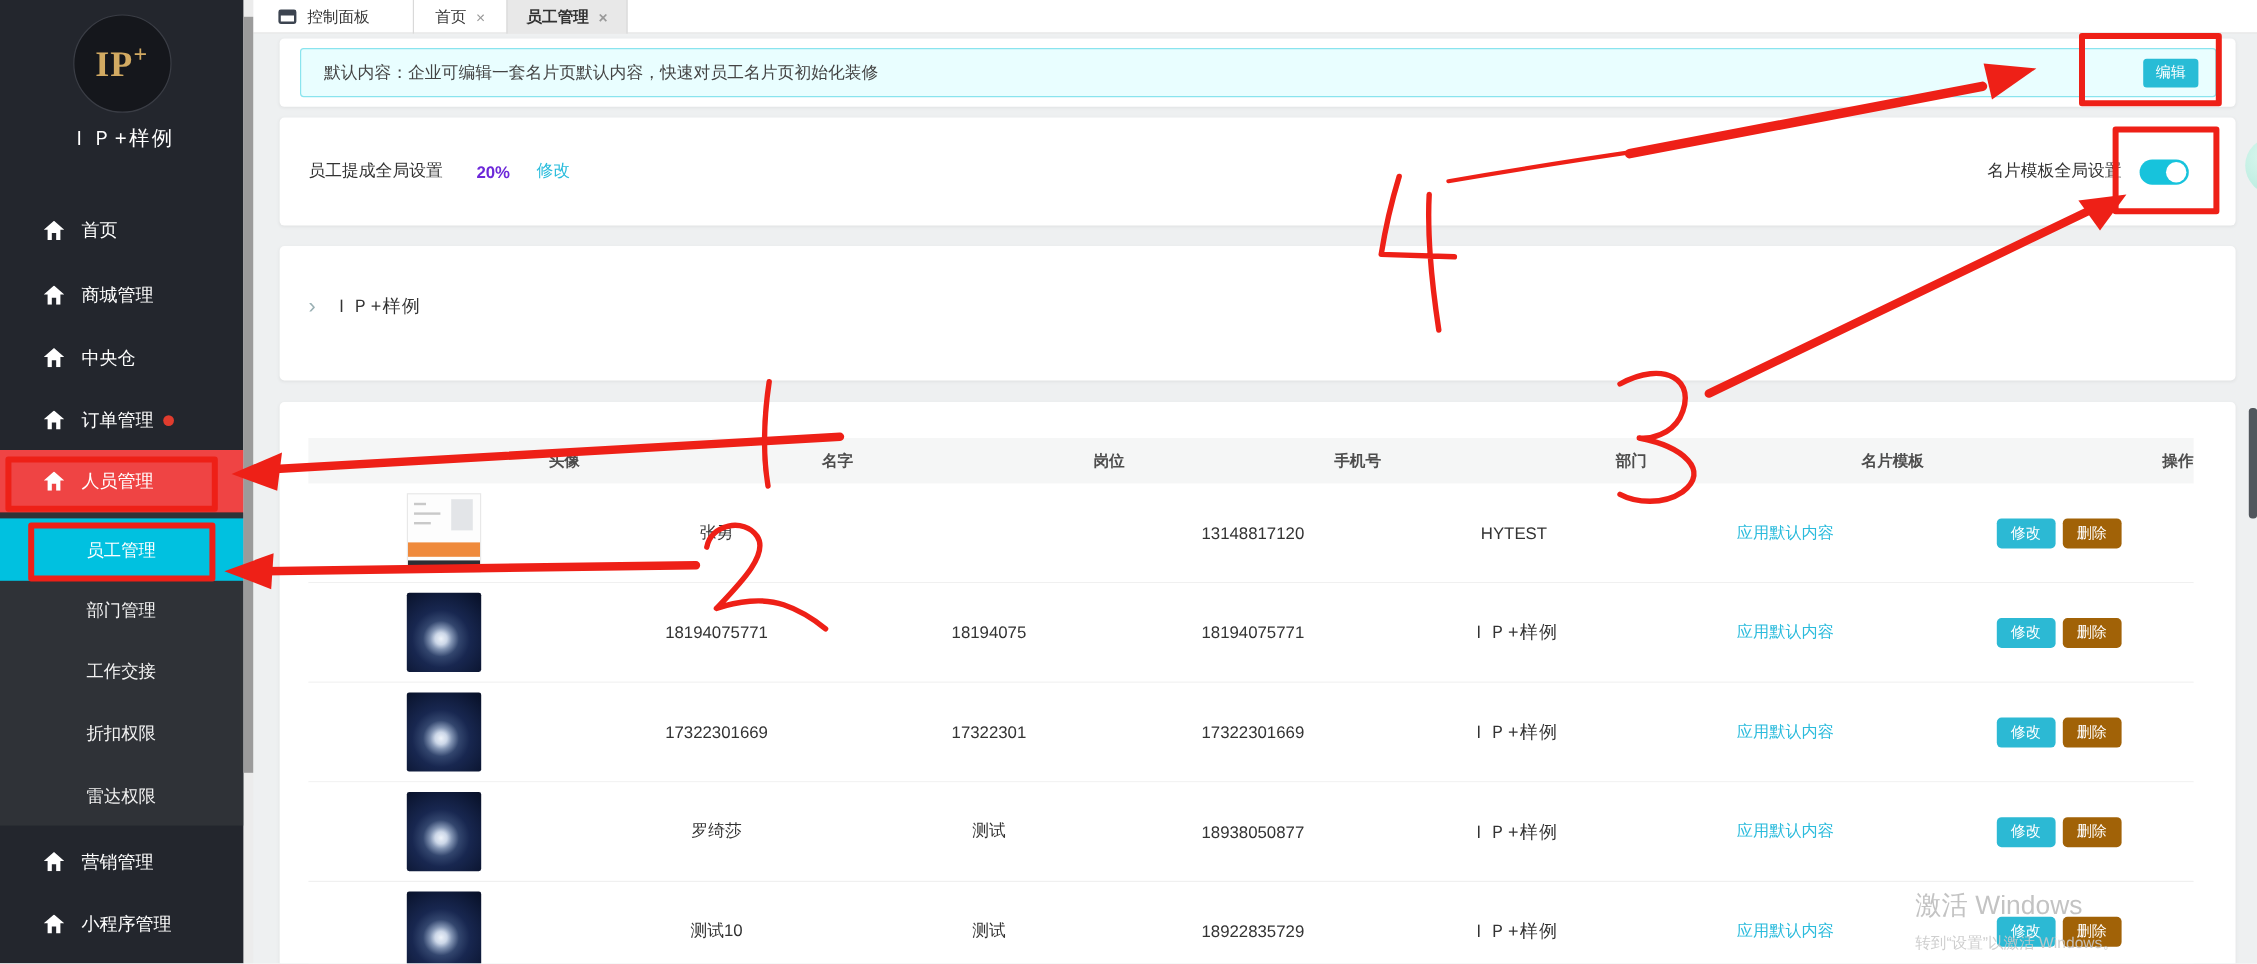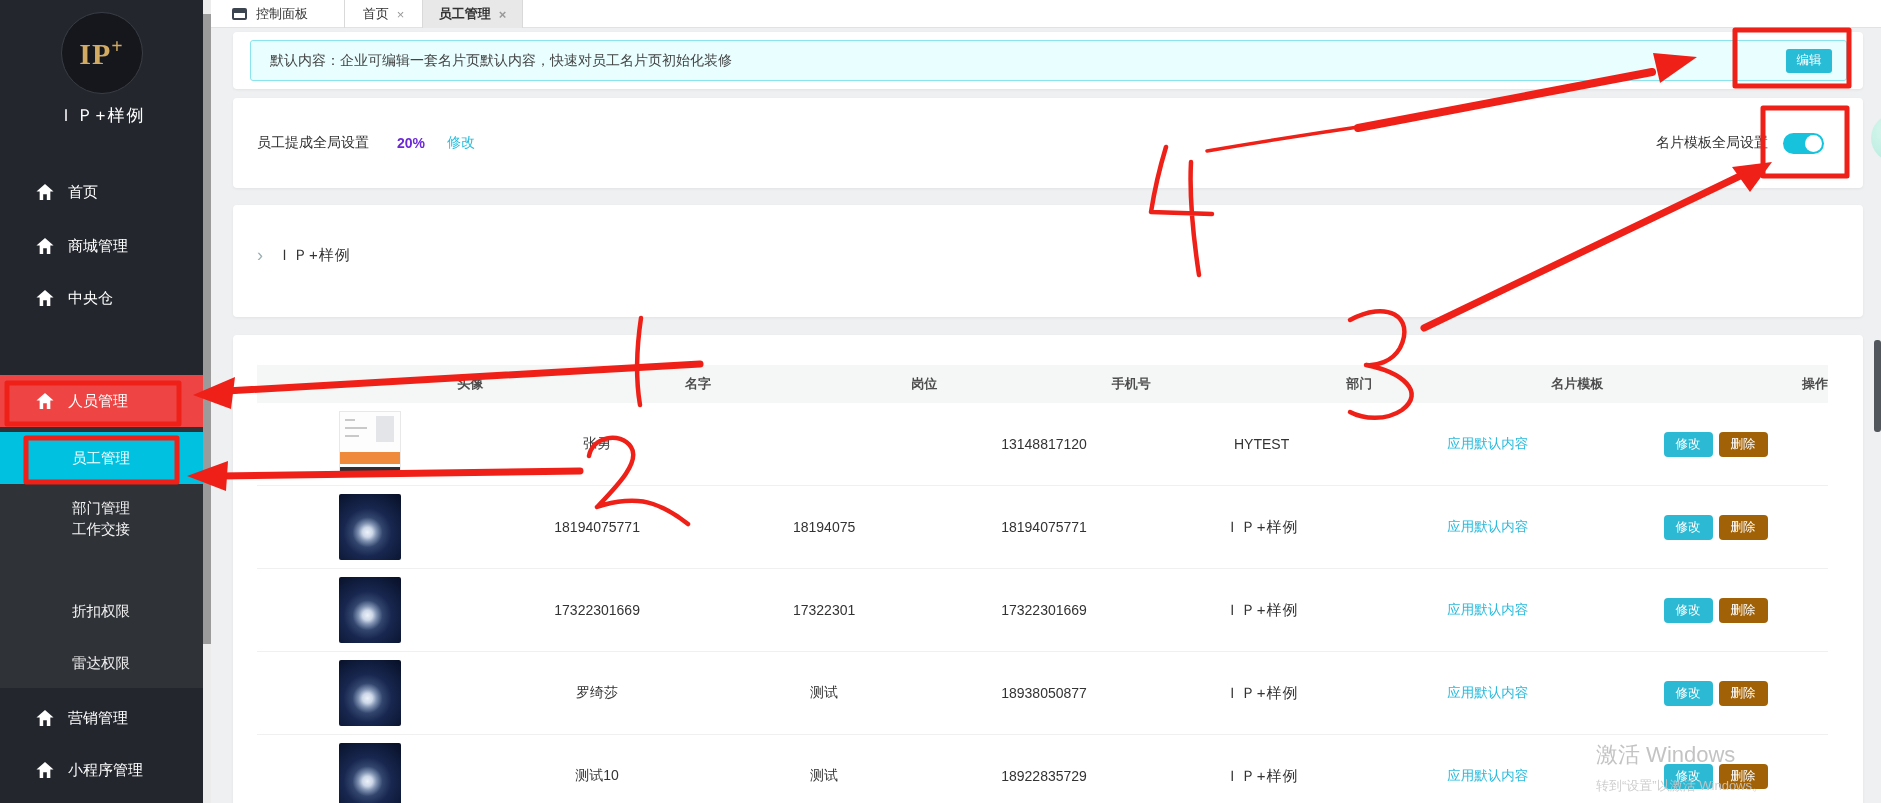--- a/index.html
+++ b/index.html
@@ -133,33 +133,40 @@
           <path fill="#fff" d="M8 0 L16 7 H13 V15 H9.7 V9.5 H6.3 V15 H3 V7 H0 Z"></path>
         </svg>
       <span>商城管理</span>
     </div>
     <div class="nav-item" style="top:272px">
       <svg class="home-ico" viewBox="0 0 16 15">
           <path fill="#fff" d="M8 0 L16 7 H13 V15 H9.7 V9.5 H6.3 V15 H3 V7 H0 Z"></path>
         </svg>
       <span>中央仓</span>
     </div>
+    <div class="nav-item" style="top:324px">
+      <svg class="home-ico" viewBox="0 0 16 15">
+          <path fill="#fff" d="M8 0 L16 7 H13 V15 H9.7 V9.5 H6.3 V15 H3 V7 H0 Z"></path>
+        </svg>
+      <span>订单管理</span>
+      <span class="notif-dot"></span>
+    </div>
     <div class="nav-item active-parent" style="top:375px">
       <svg class="home-ico" viewBox="0 0 16 15">
           <path fill="#fff" d="M8 0 L16 7 H13 V15 H9.7 V9.5 H6.3 V15 H3 V7 H0 Z"></path>
         </svg>
       <span>人员管理</span>
     </div>
     <div class="nav-sub active-child" style="top:432px">
       <span>员工管理</span>
     </div>
     <div class="nav-sub" style="top:482px">
       <span>部门管理</span>
     </div>
-    <div class="nav-sub" style="top:503px">
+    <div class="nav-sub" style="top:533px">
       <span>工作交接</span>
     </div>
     <div class="nav-sub" style="top:585px">
       <span>折扣权限</span>
     </div>
     <div class="nav-sub" style="top:637px">
       <span>雷达权限</span>
     </div>
     <div class="nav-item" style="top:692px">
       <svg class="home-ico" viewBox="0 0 16 15">

